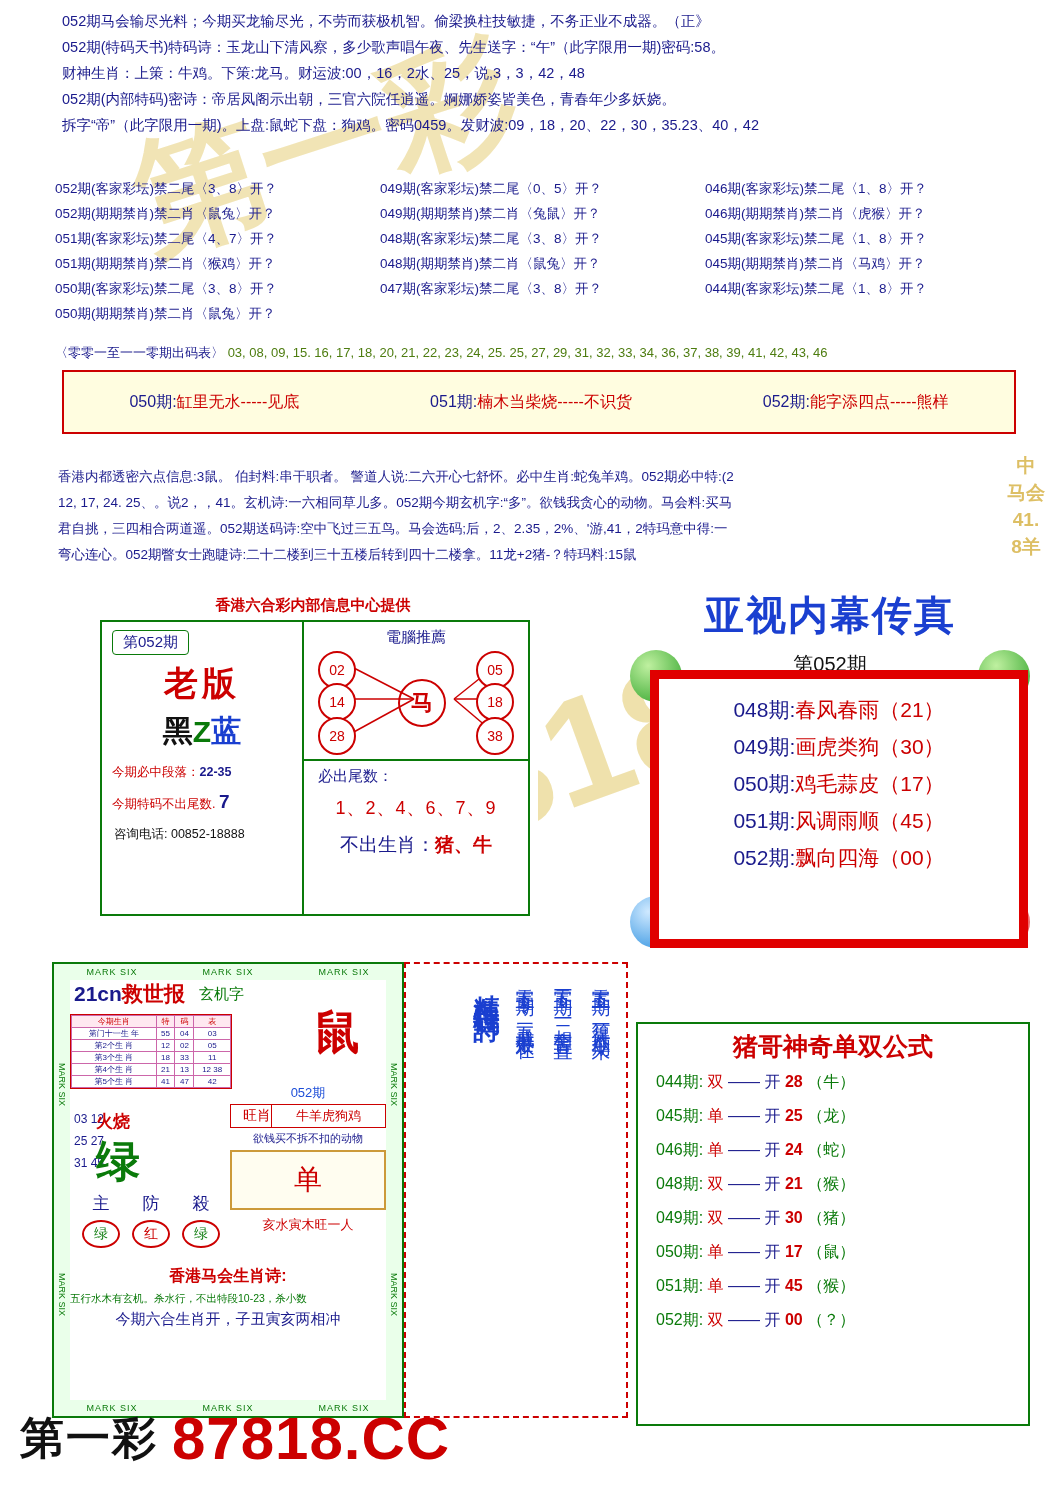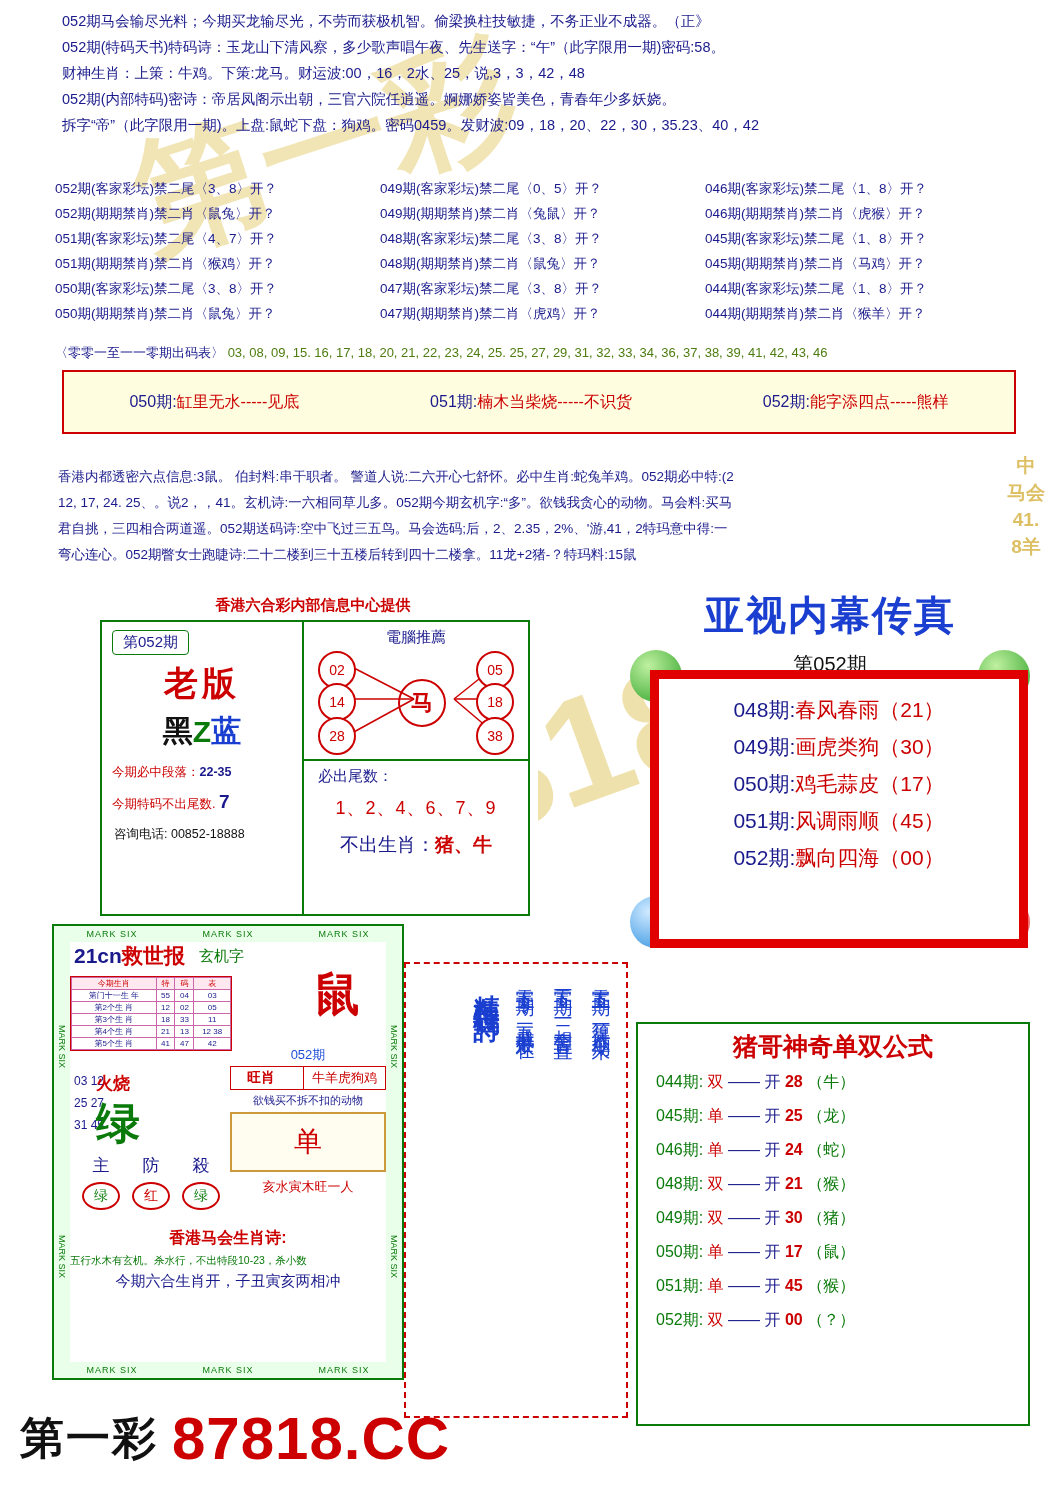--- a/index.html
+++ b/index.html
@@ -83,21 +83,21 @@
   .redframe{position:absolute;left:20px;top:82px;width:360px;height:260px;border:9px solid #e00000;background:#fff;}
   .rlist{padding:12px 0 0 0;}
   .rrow{font-size:21px;color:#cc0000;text-align:center;line-height:37px;white-space:nowrap;}
   .rrow .q{color:#1a1a8c;}
   .dot{position:absolute;width:52px;height:52px;border-radius:50%;}
   .dot.g{background:radial-gradient(circle at 35% 30%,#bff0a0,#57b84a 70%,#2e7d28);}
   .dot.b{background:radial-gradient(circle at 35% 30%,#cfe9ff,#58a8e8 70%,#2b6fae);}
   .dot.r{background:radial-gradient(circle at 35% 30%,#ffd0d0,#f06a6a 70%,#c03030);}
 
   
-  .poster{position:absolute;left:52px;top:924px;width:348px;height:452px;background:#fff;border:2px solid #0a7a0a;}
+  .poster{position:absolute;left:52px;top:962px;width:348px;height:452px;background:#fff;border:2px solid #0a7a0a;}
   .mark-top,.mark-bot{position:absolute;left:0;width:348px;height:16px;background:#eaffea;
         font-size:9px;color:#0a7a0a;display:flex;align-items:center;justify-content:space-around;letter-spacing:1px;}
   .mark-top{top:0;}
   .mark-bot{bottom:0;}
   .mark-left,.mark-right{position:absolute;top:16px;width:16px;height:420px;background:#eaffea;font-size:9px;color:#0a7a0a;
         writing-mode:vertical-rl;display:flex;align-items:center;justify-content:space-around;}
   .mark-left{left:0;}
   .mark-right{right:0;}
   .p-inner{position:absolute;left:16px;top:16px;width:316px;height:420px;}
   .p-head{display:flex;align-items:center;}
@@ -114,21 +114,21 @@
   .p-nums{position:absolute;left:4px;top:128px;width:68px;font-size:12px;color:#1a1a8c;line-height:22px;}
   .p-lv{position:absolute;left:26px;top:152px;font-size:44px;color:#0a7a0a;font-weight:bold;}
   .p-zfs{position:absolute;left:6px;top:212px;width:150px;display:flex;justify-content:space-around;font-size:17px;color:#1a1a8c;}
   .p-circles{position:absolute;left:6px;top:240px;width:150px;display:flex;justify-content:space-around;}
   .p-circles span{width:34px;height:24px;border:2px solid #cc0000;border-radius:50%;font-size:14px;color:#0a7a0a;
         display:flex;align-items:center;justify-content:center;}
   .p-circles span.red{color:#cc0000;}
   .p-right-box{position:absolute;left:160px;top:104px;width:156px;}
   .p-qi052{font-size:13px;color:#1d4ed8;text-align:center;}
   .p-wang{display:flex;margin-top:2px;}
-  .p-wang .wx{width:40px;border:1px solid #cc0000;color:#cc0000;font-size:14px;text-align:left;padding:2px 16px;font-weight:bold;}
+  .p-wang .wx{width:40px;border:1px solid #cc0000;color:#cc0000;font-size:14px;text-align:right;padding:2px 0;}
   .p-wang .wv{flex:1;border:1px solid #cc0000;border-left:0;color:#cc0000;font-size:13px;text-align:center;padding:2px 0;}
   .p-note{font-size:11px;color:#1a1a8c;text-align:center;margin-top:3px;}
   .p-dan{border:2px solid #cc9a3a;margin-top:4px;height:56px;display:flex;align-items:center;justify-content:center;
         font-size:28px;color:#cc0000;background:#fffdf0;}
   .p-hai{font-size:13px;color:#cc0000;text-align:center;margin-top:6px;}
   .p-shengxiao{position:absolute;left:0;top:286px;width:316px;text-align:center;font-size:16px;color:#cc0000;font-weight:bold;}
   .p-l1{position:absolute;left:0;top:312px;width:316px;text-align:left;font-size:10.5px;color:#0a7a0a;}
   .p-l2{position:absolute;left:0;top:330px;width:316px;text-align:center;font-size:15px;color:#1a1a8c;}
 
   
@@ -177,29 +177,27 @@
       <div class="crow">051期(期期禁肖)禁二肖〈猴鸡〉开？</div>
       <div class="crow">050期(客家彩坛)禁二尾〈3、8〉开？</div>
       <div class="crow">050期(期期禁肖)禁二肖〈鼠兔〉开？</div>
     </div>
     <div class="col">
       <div class="crow">049期(客家彩坛)禁二尾〈0、5〉开？</div>
       <div class="crow">049期(期期禁肖)禁二肖〈兔鼠〉开？</div>
       <div class="crow">048期(客家彩坛)禁二尾〈3、8〉开？</div>
       <div class="crow">048期(期期禁肖)禁二肖〈鼠兔〉开？</div>
       <div class="crow">047期(客家彩坛)禁二尾〈3、8〉开？</div>
-      <div class="crow">047期(期期禁肖)禁二肖〈虎鸡〉开？</div>
     </div>
     <div class="col">
       <div class="crow">046期(客家彩坛)禁二尾〈1、8〉开？</div>
       <div class="crow">046期(期期禁肖)禁二肖〈虎猴〉开？</div>
       <div class="crow">045期(客家彩坛)禁二尾〈1、8〉开？</div>
       <div class="crow">045期(期期禁肖)禁二肖〈马鸡〉开？</div>
       <div class="crow">044期(客家彩坛)禁二尾〈1、8〉开？</div>
-      <div class="crow">044期(期期禁肖)禁二肖〈猴羊〉开？</div>
     </div>
   </div>
 
   <div class="codeline">
     <span>〈零零一至一一零期出码表〉</span>
     <span class="nums">03, 08, 09, 15. 16, 17, 18, 20, 21,  22, 23, 24, 25. 25, 27, 29, 31, 32, 33, 34, 36, 37, 38, 39, 41, 42, 43,  46</span>
   </div>
 
   <div class="ybox">
     <div class="it">

